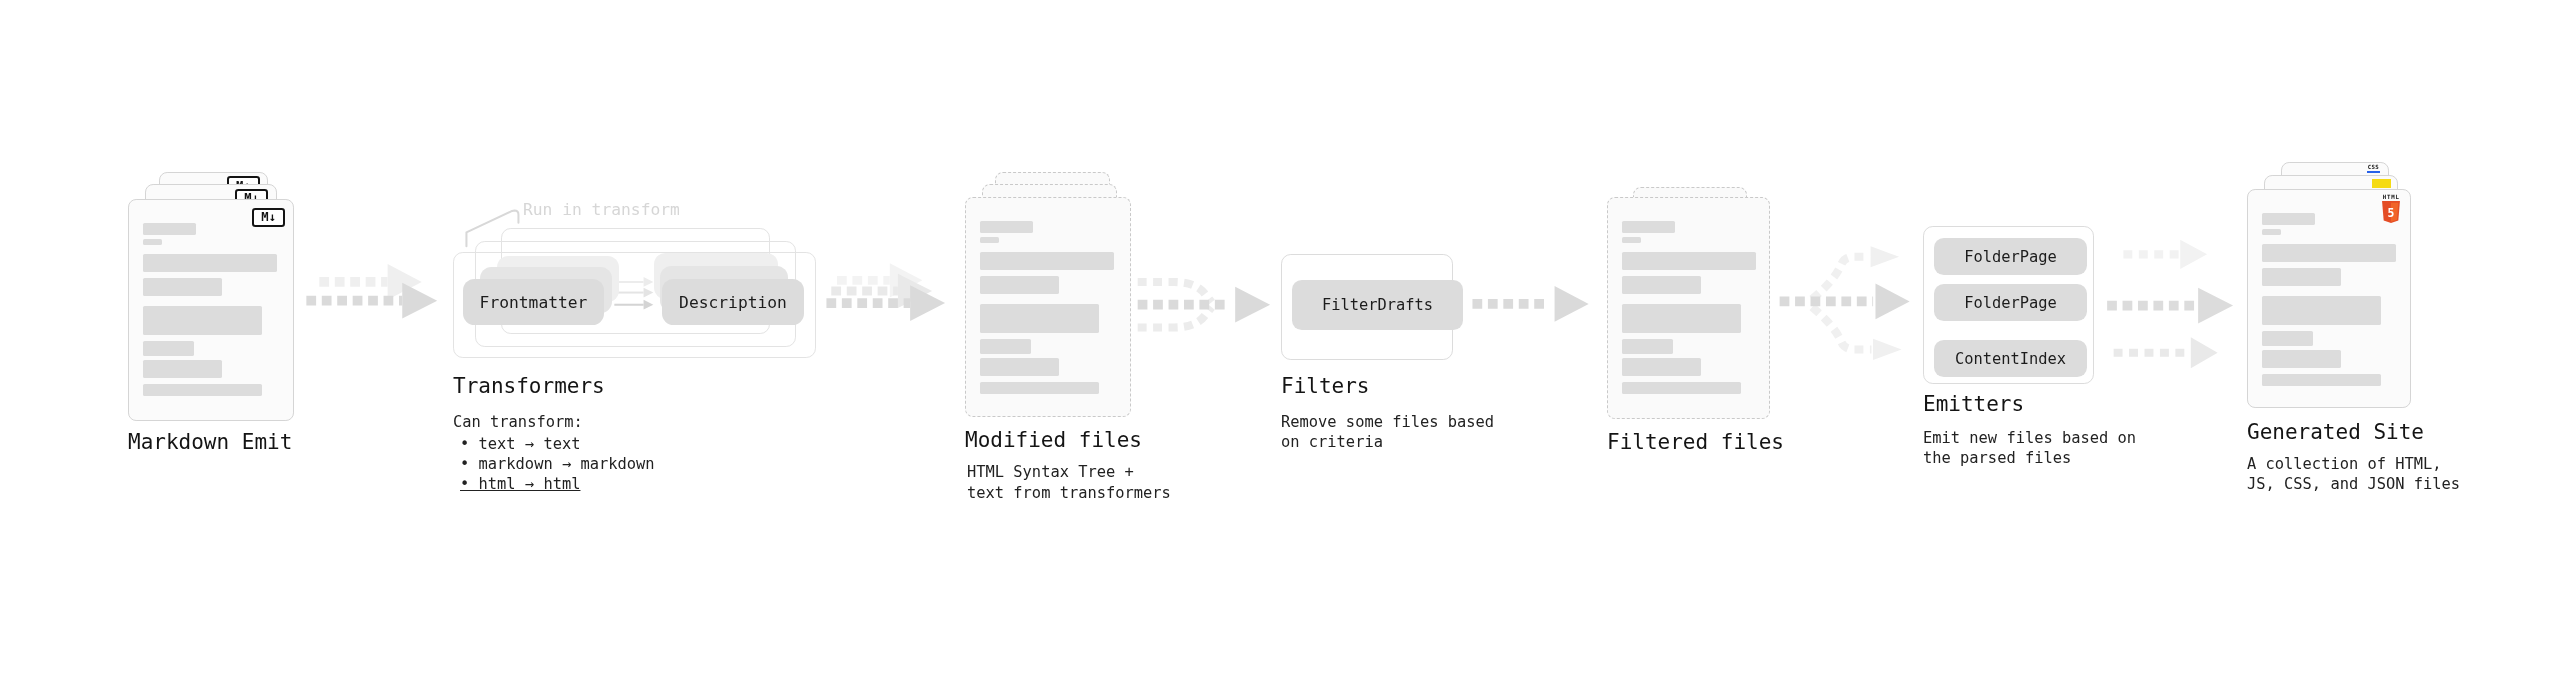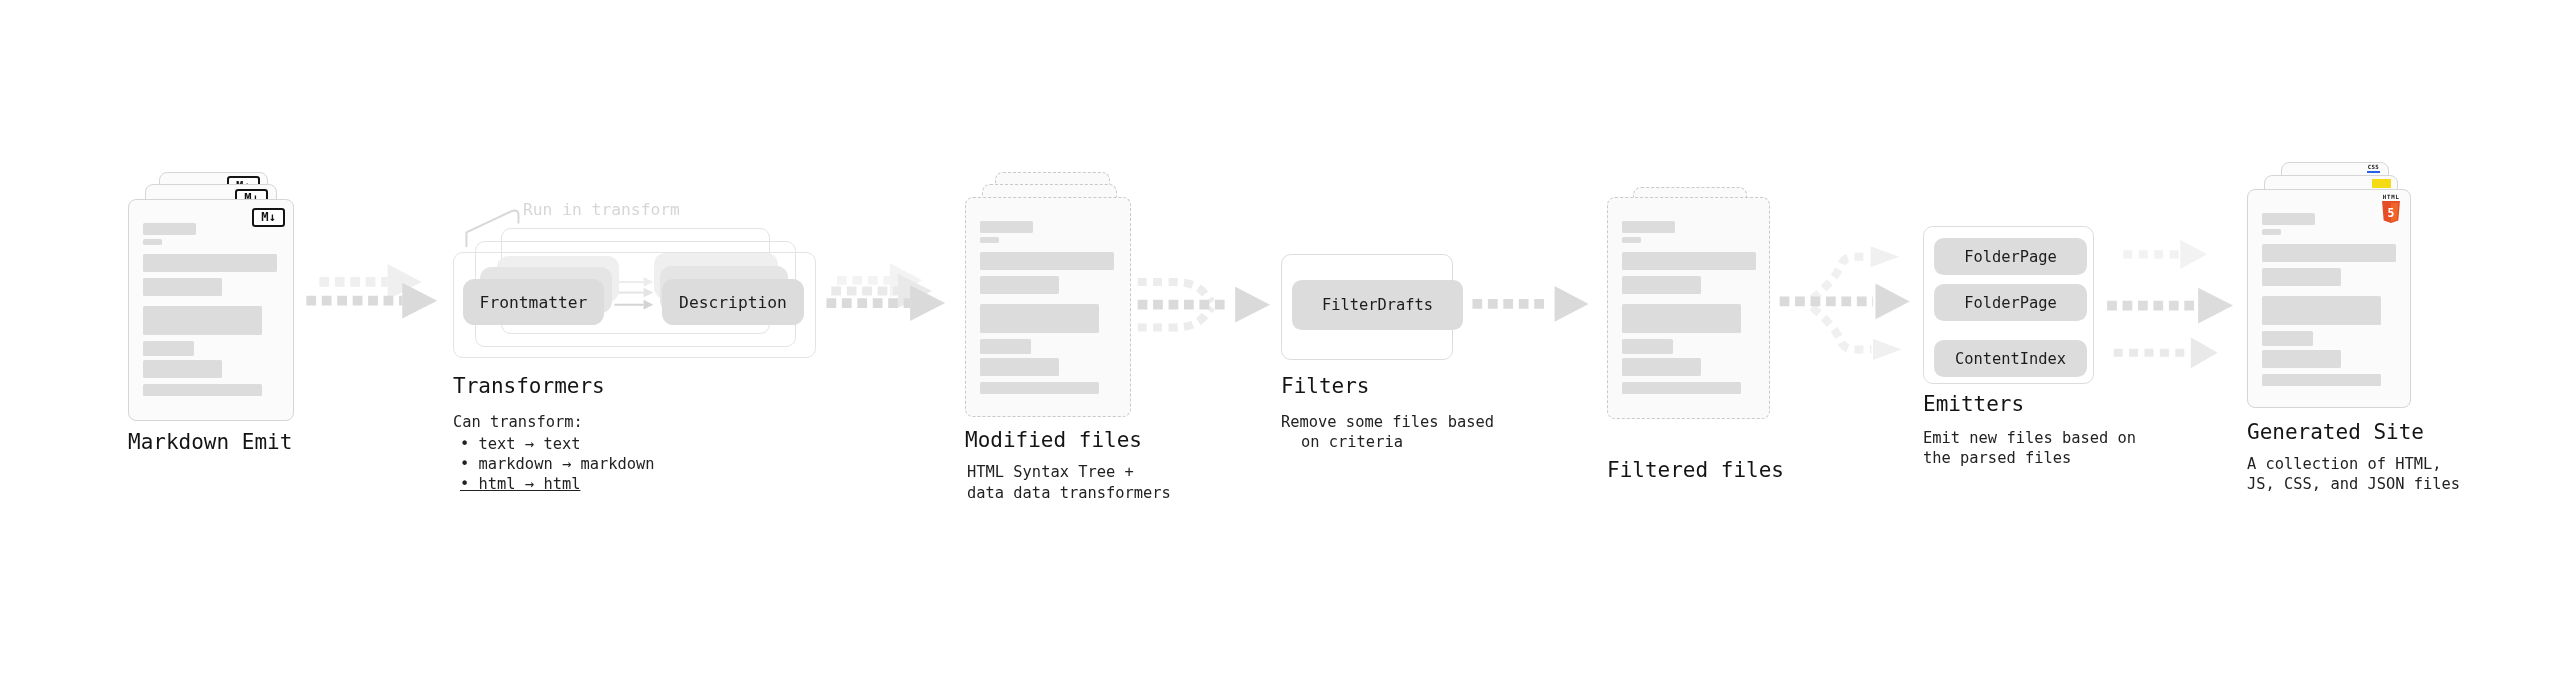--- a/index.html
+++ b/index.html
@@ -147,46 +147,46 @@
           <div class="bar" style="width: 134px; height: 18px; margin-top: 9px;"></div>
           <div class="bar" style="width: 79px; height: 18px; margin-top: 6.5px;"></div>
           <div class="bar" style="width: 119px; height: 29px; margin-top: 9.8px;"></div>
           <div class="bar" style="width: 51px; height: 15.4px; margin-top: 5.7px;"></div>
           <div class="bar" style="width: 79px; height: 18px; margin-top: 3.3px;"></div>
           <div class="bar" style="width: 119px; height: 12.2px; margin-top: 6.5px;"></div>
         </div>
     </div>
     <div class="title" style="left:965px;top:428px;text-align:center;">Modified files</div>
     <div class="desc" style="left:967px;top:463px;">HTML Syntax Tree +</div>
-    <div class="desc" style="left:967px;top:484px;">data data transformers</div>
+    <div class="desc" style="left:967px;top:484px;">text from transformers</div>
   </div>
 
   <div>
     <div class="obox" style="left:1281px;top:254px;width:172px;height:106px;border-color:#dcdcdc;background:#ffffff;"></div>
     <div class="pill small" style="left:1292px;top:280px;width:171px;height:50px;">FilterDrafts</div>
     <div class="title" style="left:1281px;top:374px;">Filters</div>
     <div class="desc" style="left:1281px;top:413px;">Remove some files based</div>
-    <div class="desc" style="left:1281px;top:433px;margin-left:20px;">on criteria</div>
+    <div class="desc" style="left:1281px;top:433px;">on criteria</div>
   </div>
 
   <div>
     <div class="card dashed" style="left:1633px;top:187px;width:114px;height:37px;"></div>
     <div class="card dashed" style="left:1607px;top:197px;width:163px;height:222px;">
       <div class="bars">
           <div class="bar" style="width: 53px; height: 12.2px; margin-top: 0px;"></div>
           <div class="bar" style="width: 18.7px; height: 5.7px; margin-top: 4.1px;"></div>
           <div class="bar" style="width: 134px; height: 18px; margin-top: 9px;"></div>
           <div class="bar" style="width: 79px; height: 18px; margin-top: 6.5px;"></div>
           <div class="bar" style="width: 119px; height: 29px; margin-top: 9.8px;"></div>
           <div class="bar" style="width: 51px; height: 15.4px; margin-top: 5.7px;"></div>
           <div class="bar" style="width: 79px; height: 18px; margin-top: 3.3px;"></div>
           <div class="bar" style="width: 119px; height: 12.2px; margin-top: 6.5px;"></div>
         </div>
     </div>
-    <div class="title" style="left:1607px;top:430px;margin-top:28px;">Filtered files</div>
+    <div class="title" style="left:1607px;top:430px;">Filtered files</div>
   </div>
 
   <div>
     <div class="obox" style="left:1923px;top:226px;width:171px;height:158px;border-color:#dcdcdc;background:#ffffff;"></div>
     <div class="pill small" style="left:1934px;top:238px;width:153px;height:37px;">FolderPage</div>
     <div class="pill small" style="left:1934px;top:284px;width:153px;height:37px;">FolderPage</div>
     <div class="pill small" style="left:1934px;top:331px;width:153px;height:37px;margin-top:9px;">ContentIndex</div>
     <div class="title" style="left:1923px;top:392px;text-align:center;">Emitters</div>
     <div class="desc" style="left:1923px;top:429px;">Emit new files based on</div>
     <div class="desc" style="left:1923px;top:449px;">the parsed files</div>

